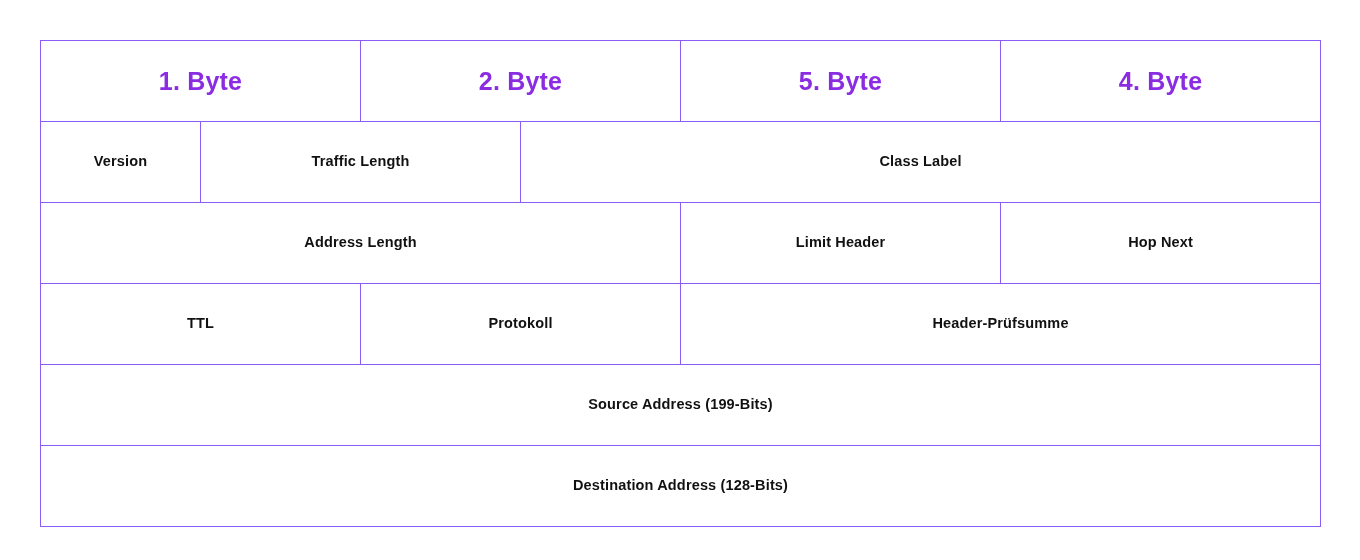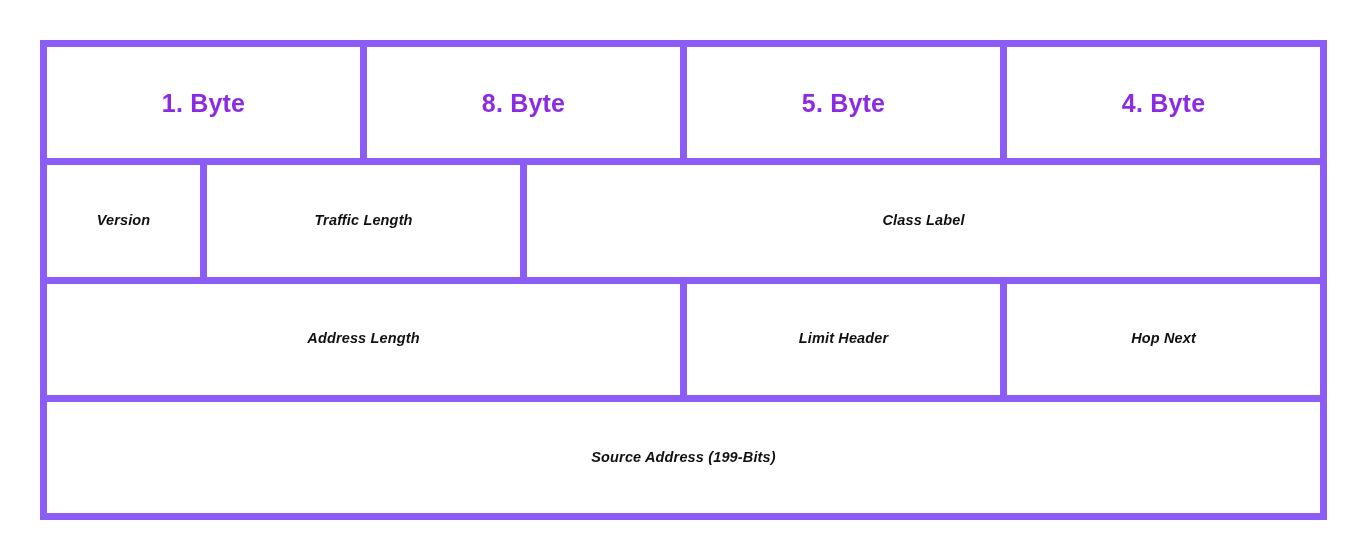--- a/index.html
+++ b/index.html
@@ -25,21 +25,21 @@
   }
 
   .header-table {
     width: 1280px;
     height: 480px;
     border-collapse: collapse;
     table-layout: fixed;
   }
 
   .header-table td {
-    border: 7px solid #8b5cf6;
+    border: 1px solid #8b5cf6;
     text-align: center;
     vertical-align: middle;
     height: 80px;
     padding: 0;
     background: #ffffff;
   }
 
   
   .byte-cell {
     color: #8b2be2;
@@ -47,21 +47,20 @@
     font-weight: bold;
     letter-spacing: 0.2px;
   }
 
   
   .field-cell {
     color: #111111;
     font-size: 14.5px;
     font-weight: bold;
     letter-spacing: 0.15px;
-    font-style: italic;
   }
 
   .field-cell span,
   .byte-cell span {
     display: inline-block;
     line-height: 1.2;
   }
 </style>
 </head>
 <body>
@@ -75,38 +74,46 @@
       <col style="width:160px">
       <col style="width:160px">
       <col style="width:160px">
       <col style="width:160px">
       <col style="width:160px">
     </colgroup>
     <tbody>
 
       <tr>
         <td class="byte-cell" colspan="2"><span>1. Byte</span></td>
-        <td class="byte-cell" colspan="2"><span>8. Byte</span></td>
+        <td class="byte-cell" colspan="2"><span>2. Byte</span></td>
         <td class="byte-cell" colspan="2"><span>5. Byte</span></td>
         <td class="byte-cell" colspan="2"><span>4. Byte</span></td>
       </tr>
 
       <tr>
         <td class="field-cell" colspan="1"><span>Version</span></td>
         <td class="field-cell" colspan="2"><span>Traffic Length</span></td>
         <td class="field-cell" colspan="5"><span>Class Label</span></td>
       </tr>
 
       <tr>
         <td class="field-cell" colspan="4"><span>Address Length</span></td>
         <td class="field-cell" colspan="2"><span>Limit Header</span></td>
         <td class="field-cell" colspan="2"><span>Hop Next</span></td>
       </tr>
 
+      <tr>
+        <td class="field-cell" colspan="2"><span>TTL</span></td>
+        <td class="field-cell" colspan="2"><span>Protokoll</span></td>
+        <td class="field-cell" colspan="4"><span>Header-Prüfsumme</span></td>
+      </tr>
 
       <tr>
         <td class="field-cell" colspan="8"><span>Source Address (199-Bits)</span></td>
       </tr>
 
+      <tr>
+        <td class="field-cell" colspan="8"><span>Destination Address (128-Bits)</span></td>
+      </tr>
 
     </tbody>
   </table>
 </div>
 
 </body></html>

